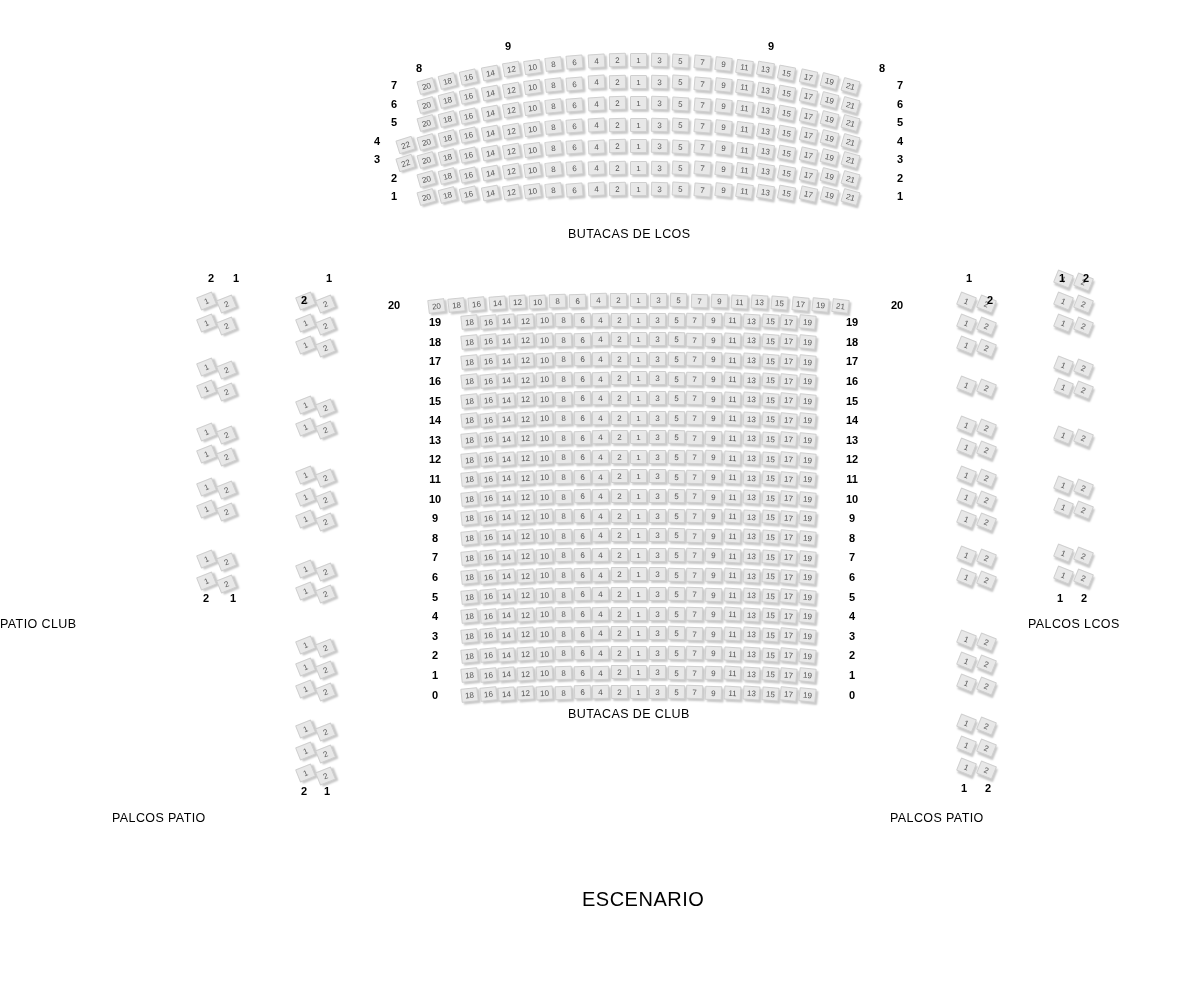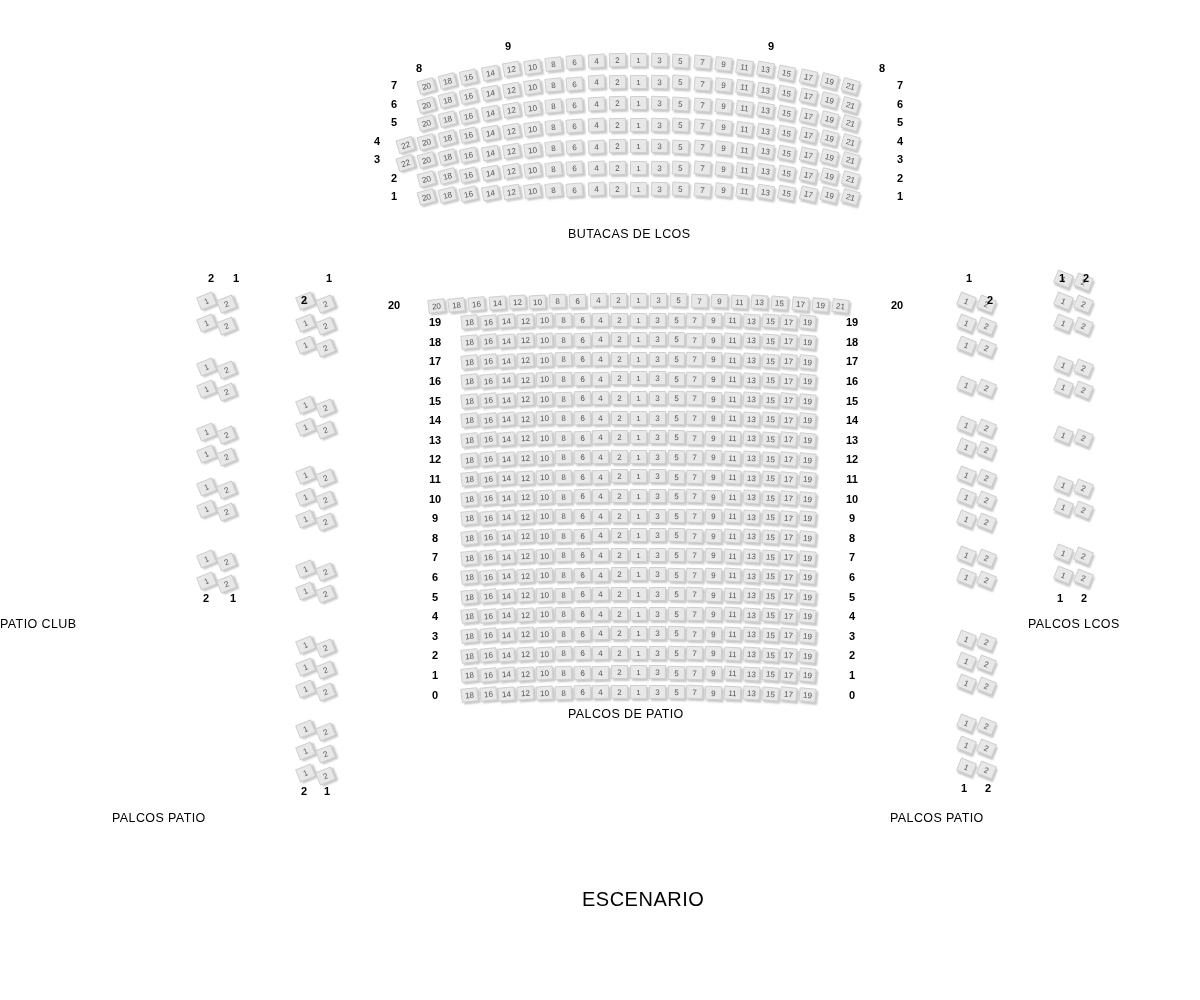--- a/index.html
+++ b/index.html
@@ -793,18 +793,18 @@
     <div class="collabel" style="left: 1051px; top: 272px;">1</div>
     <div class="collabel" style="left: 1075px; top: 272px;">2</div>
     <div class="collabel" style="left: 979px; top: 294px;">2</div>
     <div class="collabel" style="left: 1049px; top: 592px;">1</div>
     <div class="collabel" style="left: 1073px; top: 592px;">2</div>
     <div class="collabel" style="left: 953px; top: 782px;">1</div>
     <div class="collabel" style="left: 977px; top: 782px;">2</div>
   </div>
 
 <div class="zone-title" style="left:568px;top:227px;">BUTACAS DE LCOS</div>
-<div class="zone-title" style="left:568px;top:707px;">PALCOS DE PATIO</div>
+<div class="zone-title" style="left:568px;top:707px;">BUTACAS DE CLUB</div>
 <div class="zone-title" style="left:0px;top:617px;">PATIO CLUB</div>
 <div class="zone-title" style="left:1028px;top:617px;">PALCOS LCOS</div>
 <div class="zone-title" style="left:112px;top:811px;">PALCOS PATIO</div>
 <div class="zone-title" style="left:890px;top:811px;">PALCOS PATIO</div>
 <div class="escenario" style="left:582px;top:888px;">ESCENARIO</div>
 
 </body></html>

